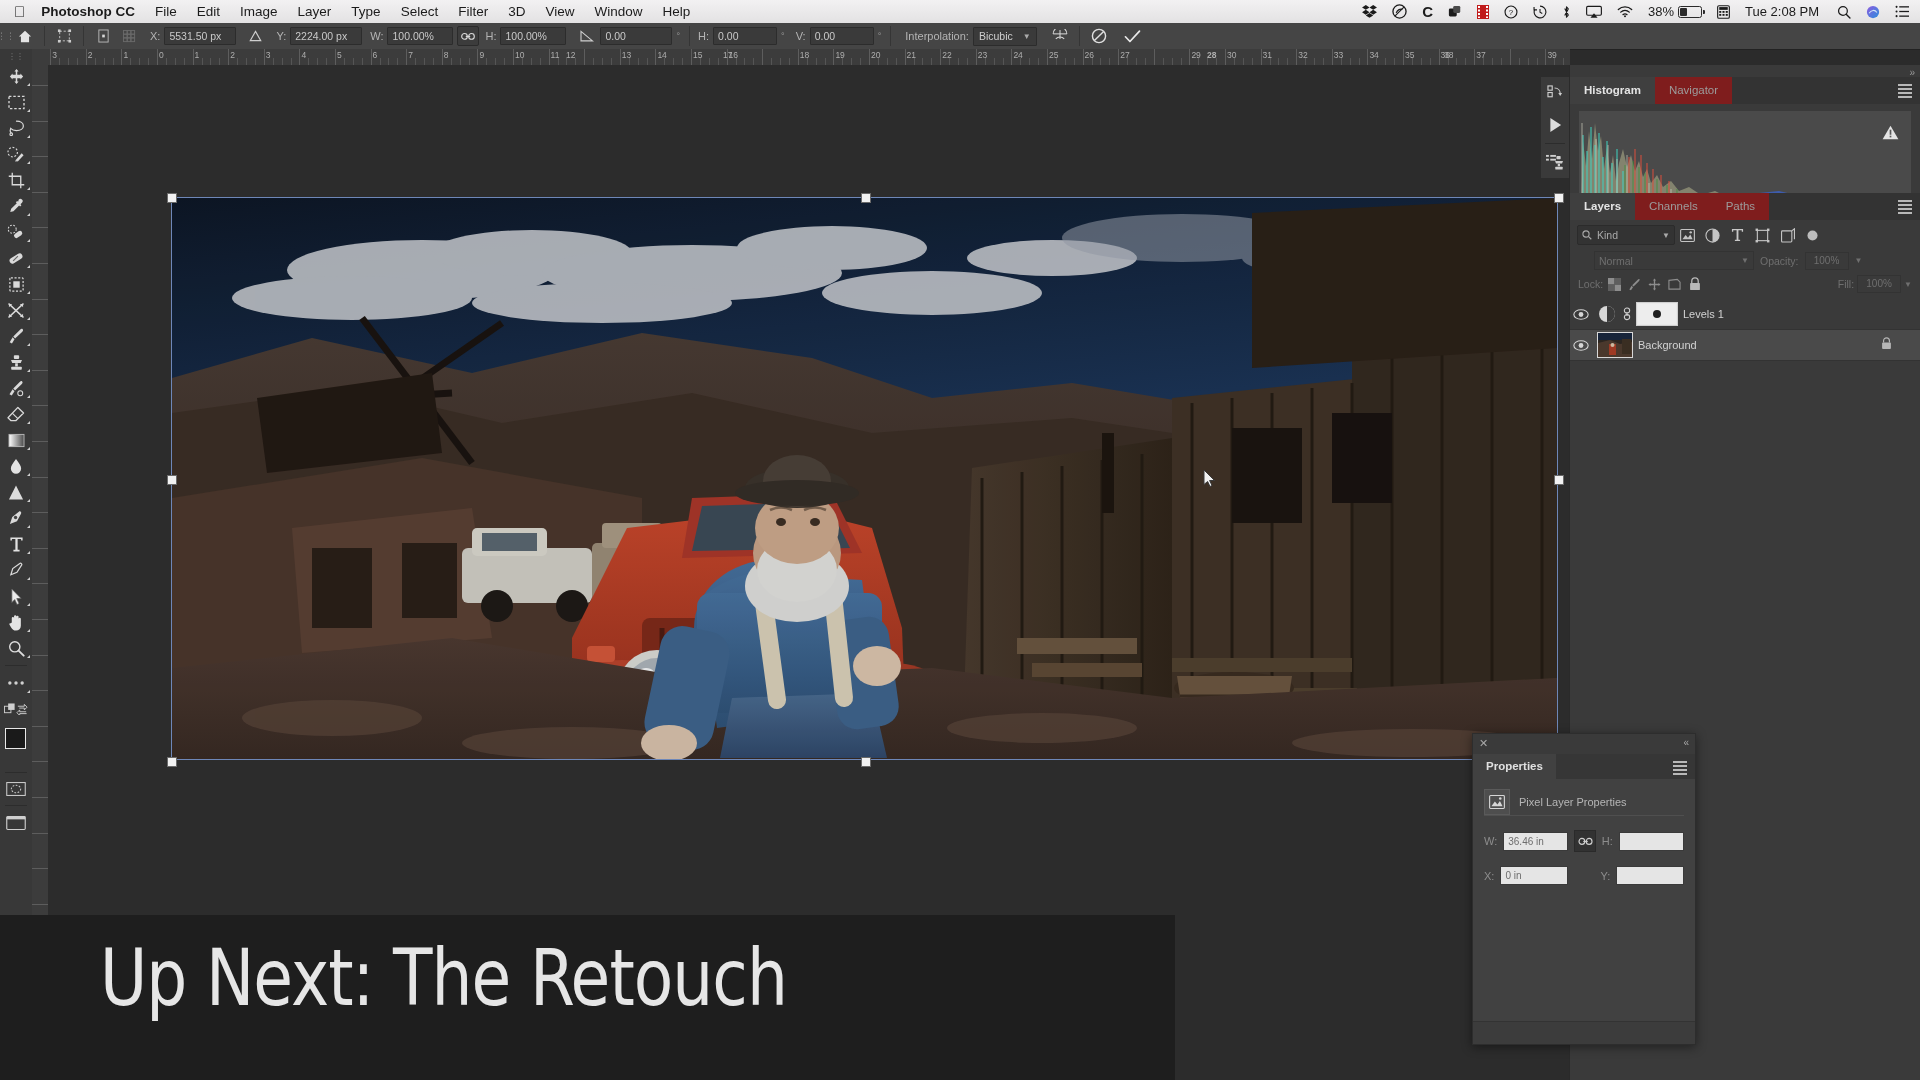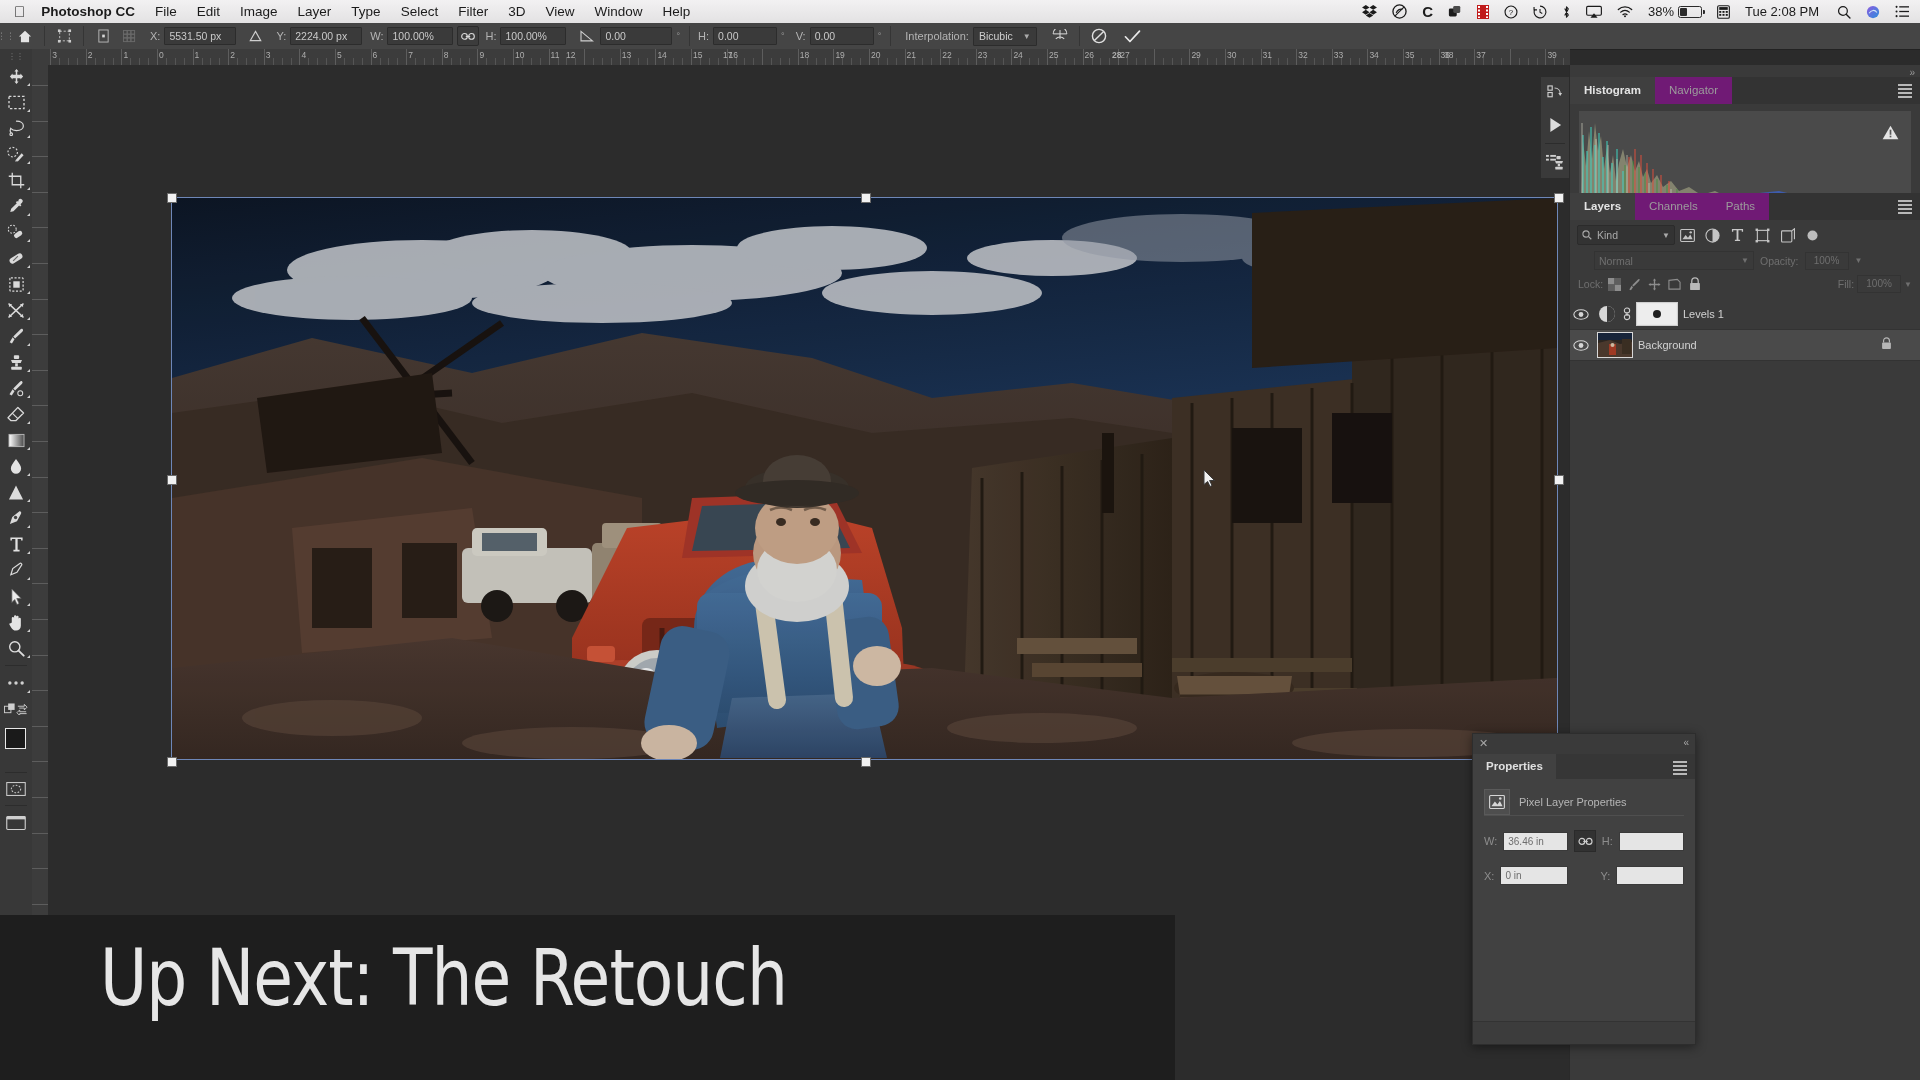--- a/index.html
+++ b/index.html
@@ -70,21 +70,21 @@
   .cursor-arrow{position:absolute;left:1155px;top:404px;width:14px;height:18px;}
 
   
   .dock-ic{position:absolute;right:350px;top:76px;width:28px;background:#3a3a3a;border:1px solid #2c2c2c;}
   .dock-ic .di{height:32px;display:flex;align-items:center;justify-content:center;}
   .dock-ic .dv{height:1px;background:#2c2c2c;margin:2px 4px;}
 
   .rpanel{position:absolute;right:0;top:65px;width:350px;bottom:0;background:#3a3a3a;border-left:1px solid #2a2a2a;}
   .p-collapse{position:absolute;right:6px;top:2px;color:#9a9a9a;font-size:10px;letter-spacing:-1px;}
   .tabrow{display:flex;align-items:flex-end;height:27px;background:#333;position:relative;}
-  .tab{padding:0 14px;height:27px;line-height:27px;font-size:11.5px;color:#9c9c9c;background:#701a75;}
+  .tab{padding:0 14px;height:27px;line-height:27px;font-size:11.5px;color:#9c9c9c;background:#7f1d1d;}
   .tab.active{background:#3f3f3f;color:#e4e4e4;font-weight:bold;}
   .pmenu{position:absolute;right:8px;top:7px;width:14px;}
   .pmenu i{display:block;height:1.5px;background:#b8b8b8;margin-bottom:2.5px;}
 
   .histo{height:103px;background:#4a4a4a;margin:7px 9px 0 9px;position:relative;overflow:hidden;}
   .histo .warn{position:absolute;right:12px;top:14px;}
 
   .layers{position:absolute;left:0;right:0;top:128px;bottom:0;background:#3a3a3a;}
   .lfilter{display:flex;align-items:center;gap:0;height:24px;padding:3px 7px 0 7px;}
   .kindsel{background:#333;border:1px solid #2b2b2b;border-radius:2px;height:18px;display:flex;align-items:center;
@@ -736,21 +736,21 @@
       <span class="rnum" style="left: 1050.6px;">26</span>
       <span class="rtick minor" style="left: 1059.5px;"></span>
       <span class="rtick minor" style="left: 1068.4px;"></span>
       <span class="rtick minor" style="left: 1077.3px;"></span>
       <span class="rtick" style="left: 1086.2px;"></span>
       <span class="rnum" style="left: 1086.2px;">27</span>
       <span class="rtick minor" style="left: 1095.1px;"></span>
       <span class="rtick minor" style="left: 1104px;"></span>
       <span class="rtick minor" style="left: 1112.9px;"></span>
       <span class="rtick" style="left: 1121.8px;"></span>
-      <span class="rnum" style="left: 1078px; font-weight: bold;">28</span>
+      <span class="rnum" style="left: 1173px; font-weight: bold;">28</span>
       <span class="rtick minor" style="left: 1130.7px;"></span>
       <span class="rtick minor" style="left: 1139.6px;"></span>
       <span class="rtick minor" style="left: 1148.5px;"></span>
       <span class="rtick" style="left: 1157.4px;"></span>
       <span class="rnum" style="left: 1157.4px;">29</span>
       <span class="rtick minor" style="left: 1166.3px;"></span>
       <span class="rtick minor" style="left: 1175.2px;"></span>
       <span class="rtick minor" style="left: 1184.1px;"></span>
       <span class="rtick" style="left: 1193px;"></span>
       <span class="rnum" style="left: 1193px;">30</span>

